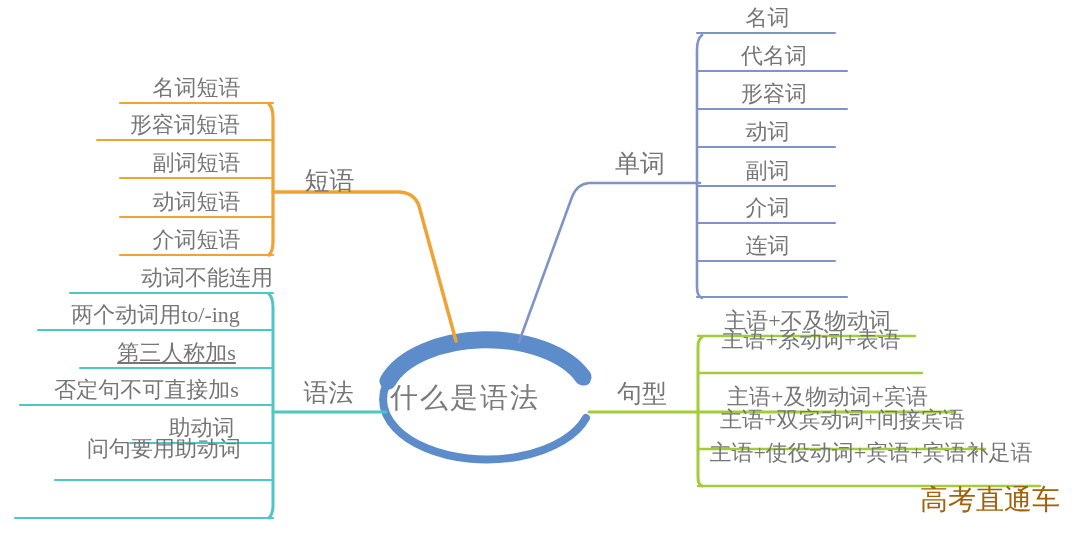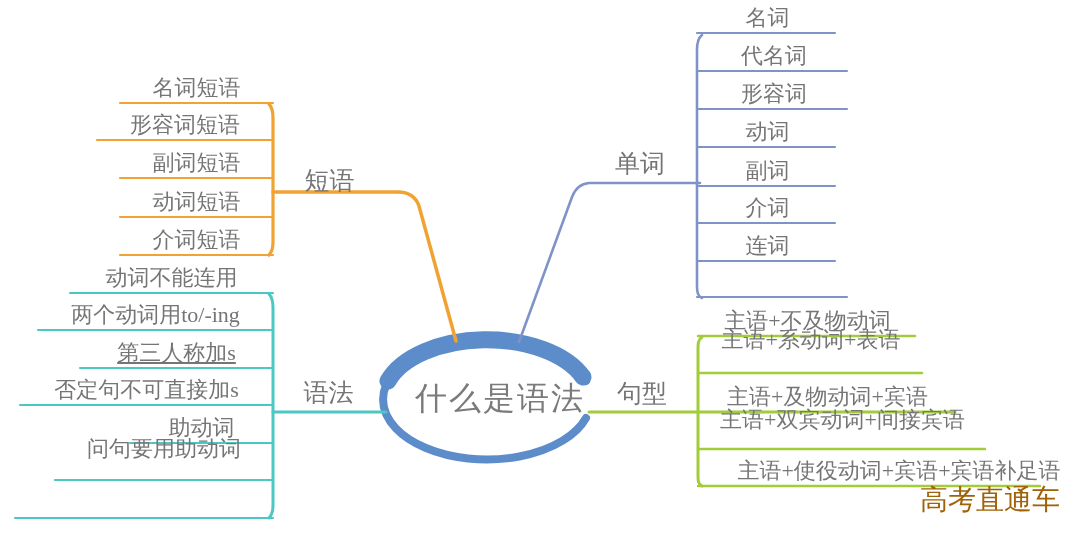--- a/index.html
+++ b/index.html
@@ -24,23 +24,23 @@
     color:#757575;
     font-size:25px;
     line-height:30px;
     text-align:center;
     white-space:nowrap;
   }
   .center-label{
     position:absolute;
     left:390px;top:381px;width:195px;
     color:#7b7b7b;
-    font-size:32px;
+    font-size:28px;
     line-height:34px;
-    text-align:right;
+    text-align:left;
     letter-spacing:2px;
     white-space:nowrap;
   }
   .watermark{
     position:absolute;
     left:915px;top:484px;width:145px;
     color:#a16207;
     font-size:28px;
     line-height:32px;
     text-align:right;
@@ -55,33 +55,33 @@
   .w6{left:700px;top:195px;width:135px;}
   .w7{left:700px;top:233px;width:135px;}
   .w8{left:700px;top:269px;width:148px;}
   
   .p1{left:120px;top:75px;width:153px;}
   .p2{left:97px;top:112px;width:176px;}
   .p3{left:120px;top:150px;width:153px;}
   .p4{left:120px;top:189px;width:153px;}
   .p5{left:120px;top:227px;width:153px;}
   
-  .g1{left:70px;top:265px;width:203px;}
+  .g1{left:70px;top:265px;width:203px;text-align:right;}
   .g2{left:38px;top:302px;width:235px;}
   .g3{left:80px;top:340px;width:193px;text-decoration:underline;}
   .g4{left:20px;top:377px;width:253px;}
   .g5{left:130px;top:415px;width:143px;}
   .g6{left:55px;top:436px;width:218px;}
   .g7{left:15px;top:490px;width:258px;}
   
   .s1{left:700px;top:308px;width:215px;}
   .s2{left:700px;top:327px;width:222px;}
   .s3{left:700px;top:384px;width:255px;}
   .s4{left:700px;top:407px;width:285px;}
-  .s5{left:700px;top:458px;width:342px;padding-left:28px;}
+  .s5{left:700px;top:440px;width:342px;}
   
   .bl-phrases{left:272px;top:166px;width:115px;}
   .bl-words{left:580px;top:149px;width:120px;}
   .bl-grammar{left:272px;top:378px;width:113px;}
   .bl-patterns{left:586px;top:379px;width:112px;}
 </style>
 </head>
 <body>
 
 <div class="stage">

